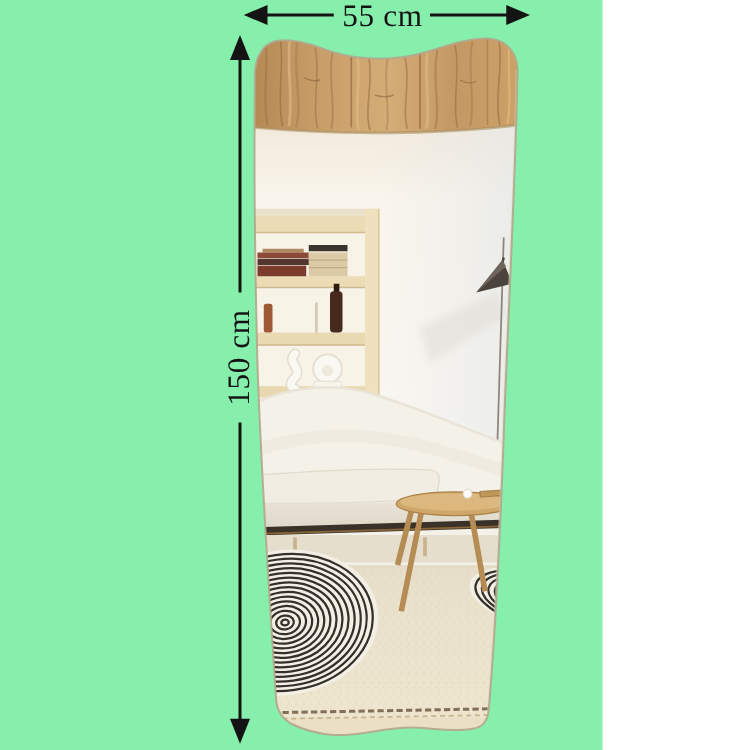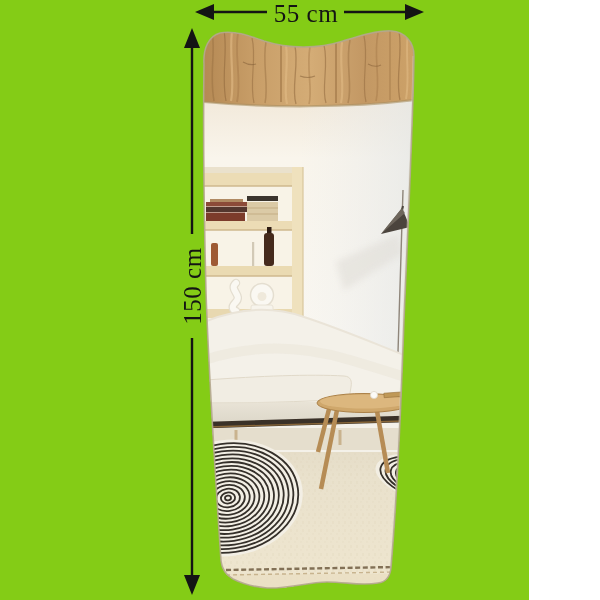--- a/index.html
+++ b/index.html
@@ -1,17 +1,17 @@
 <!DOCTYPE html>
 <html><head>
 <meta charset="utf-8">
 <style>
   html,body{margin:0;padding:0;}
   body{background:#ffffff;font-family:"Liberation Serif",serif;}
-  .canvas{position:relative;width:529px;height:600px;background:#84cc16;overflow:hidden;}
+  .canvas{position:relative;width:482px;height:600px;background:#86efac;overflow:hidden;}
   svg text{font-family:"Liberation Serif",serif;letter-spacing:0.5px;}
 </style>
 </head>
 <body>
 
 <div class="canvas">
 <svg width="600" height="600" viewBox="0 0 600 600">
   <defs>
     <path id="mirrorShape" d="M204,64 C203,48 209,36 220,33 C234,30 250,36 264,41 C289,49 318,49 343,41 C359,36 377,30 392,31 C404,32 414,41 414,56 C413,125 408,225 404,320 C401,408 397,498 391,568 C390,577 386,582 378,583 C361,586 346,582 327,582 C308,582 288,589 267,588 C254,587 241,583 233,579 C226,575 222,570 221,561 C215,470 209,382 206,292 C204,213 203,132 204,64 Z"></path>
     <clipPath id="mirrorClip">

